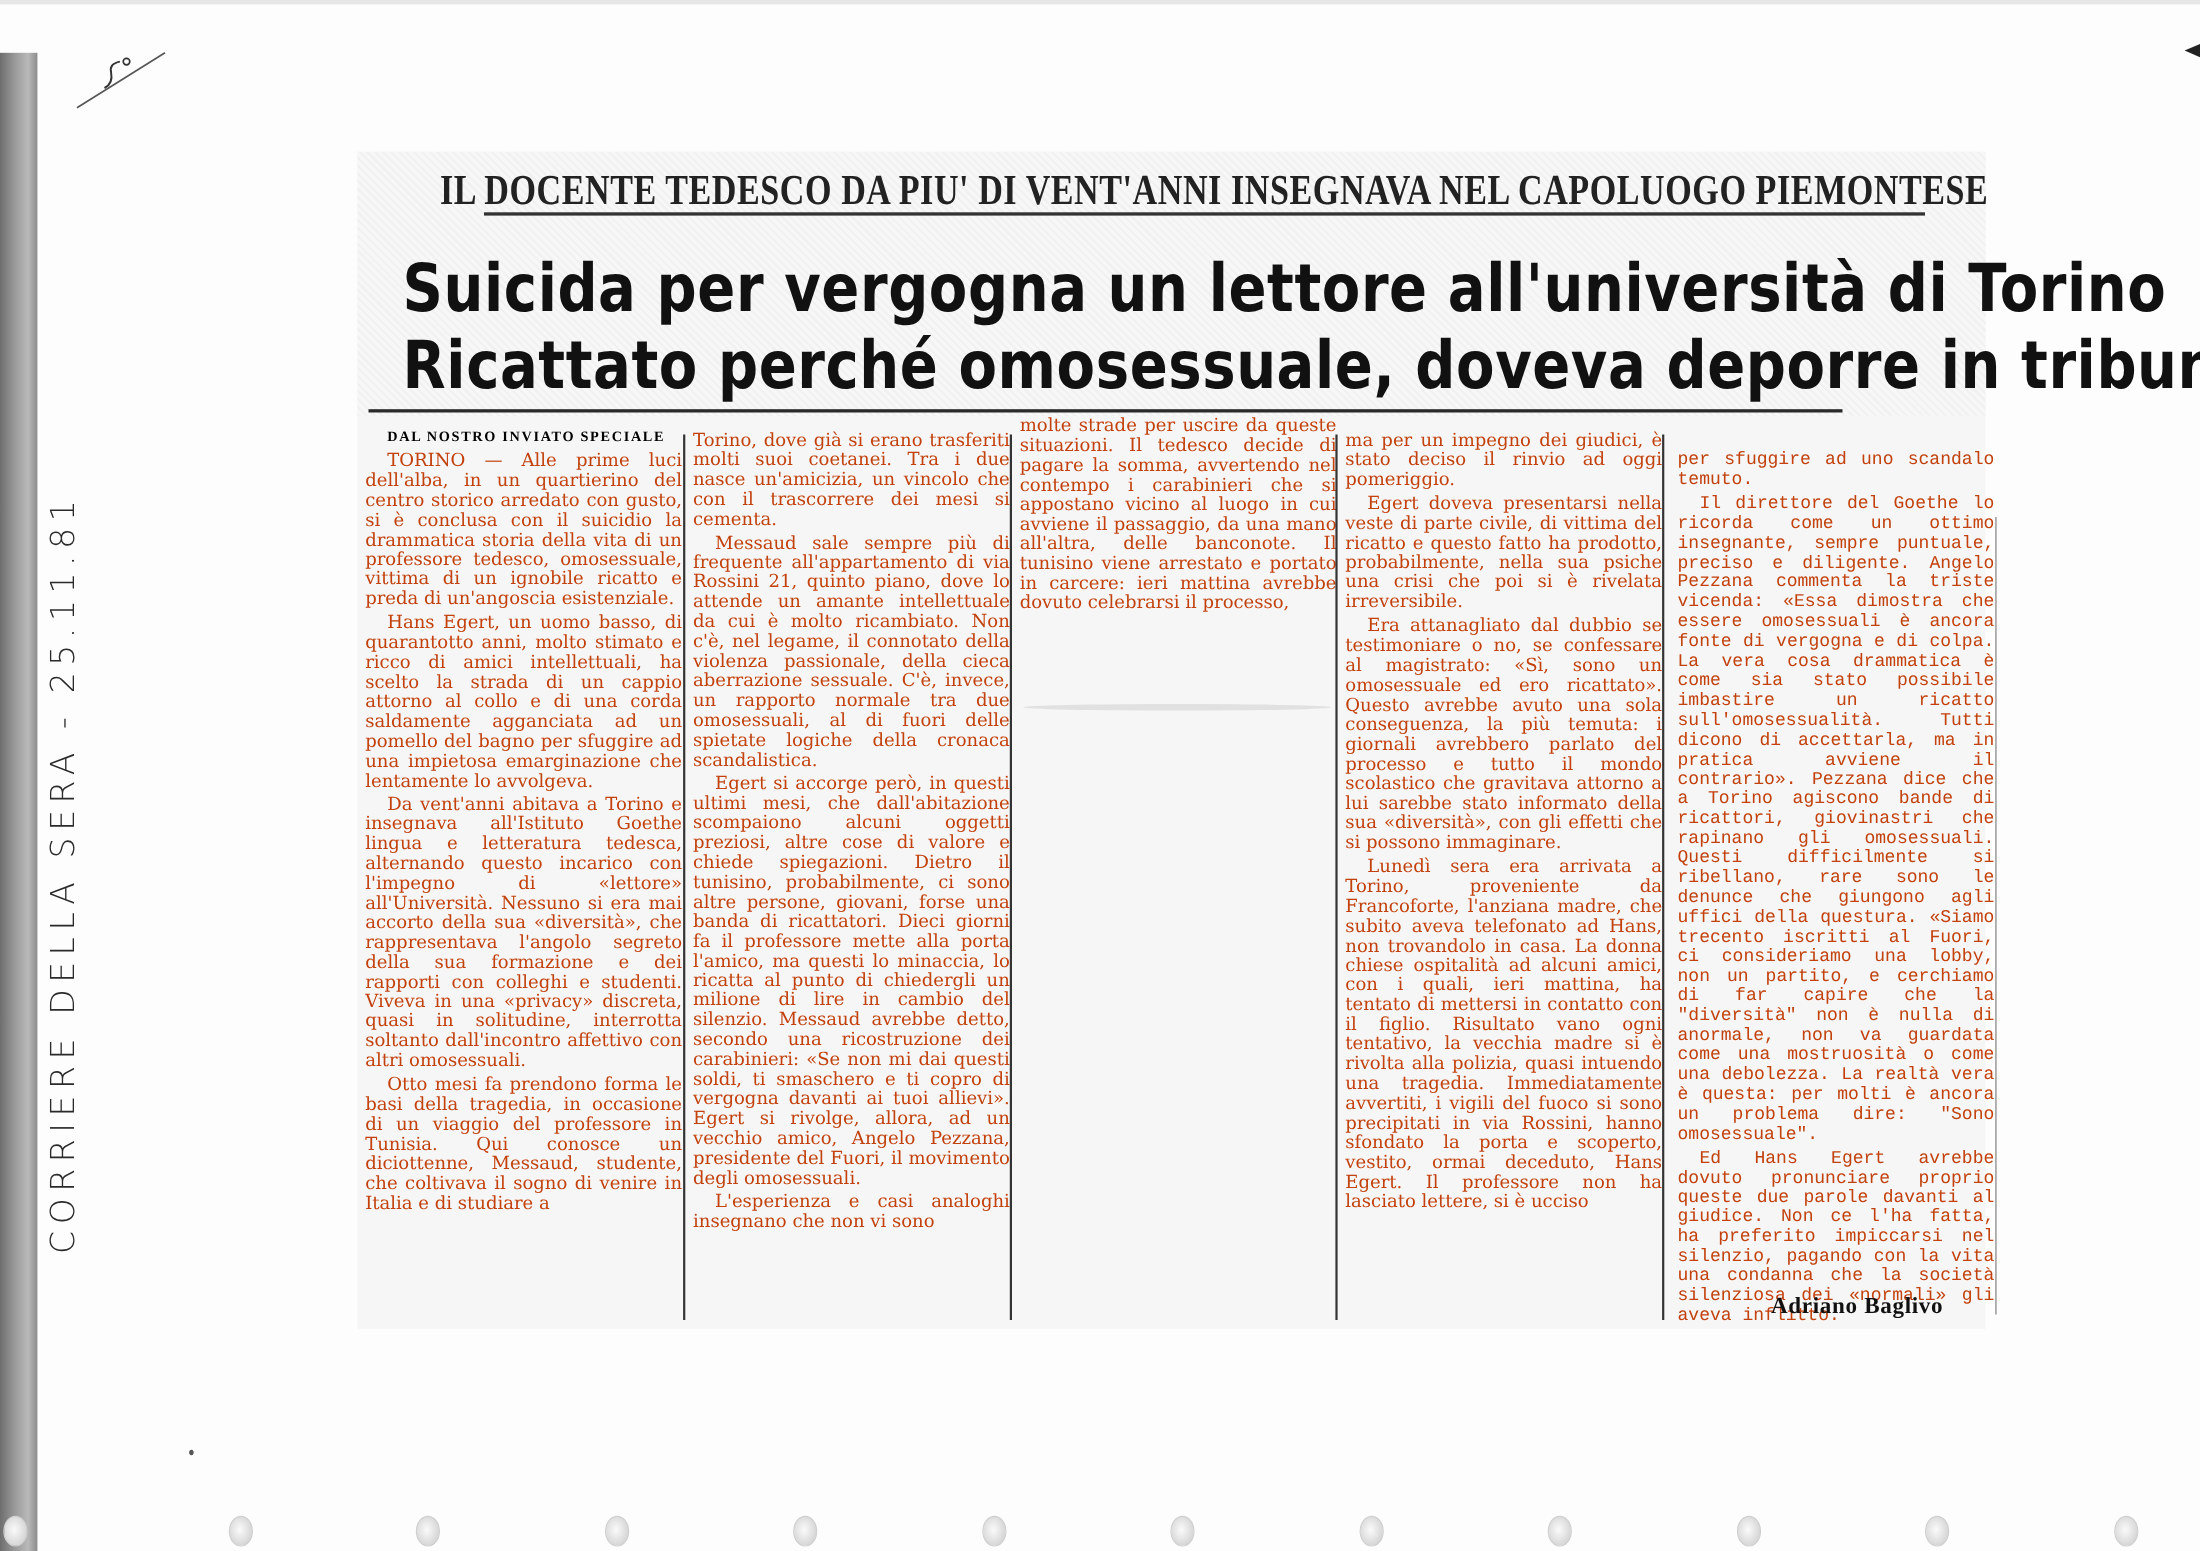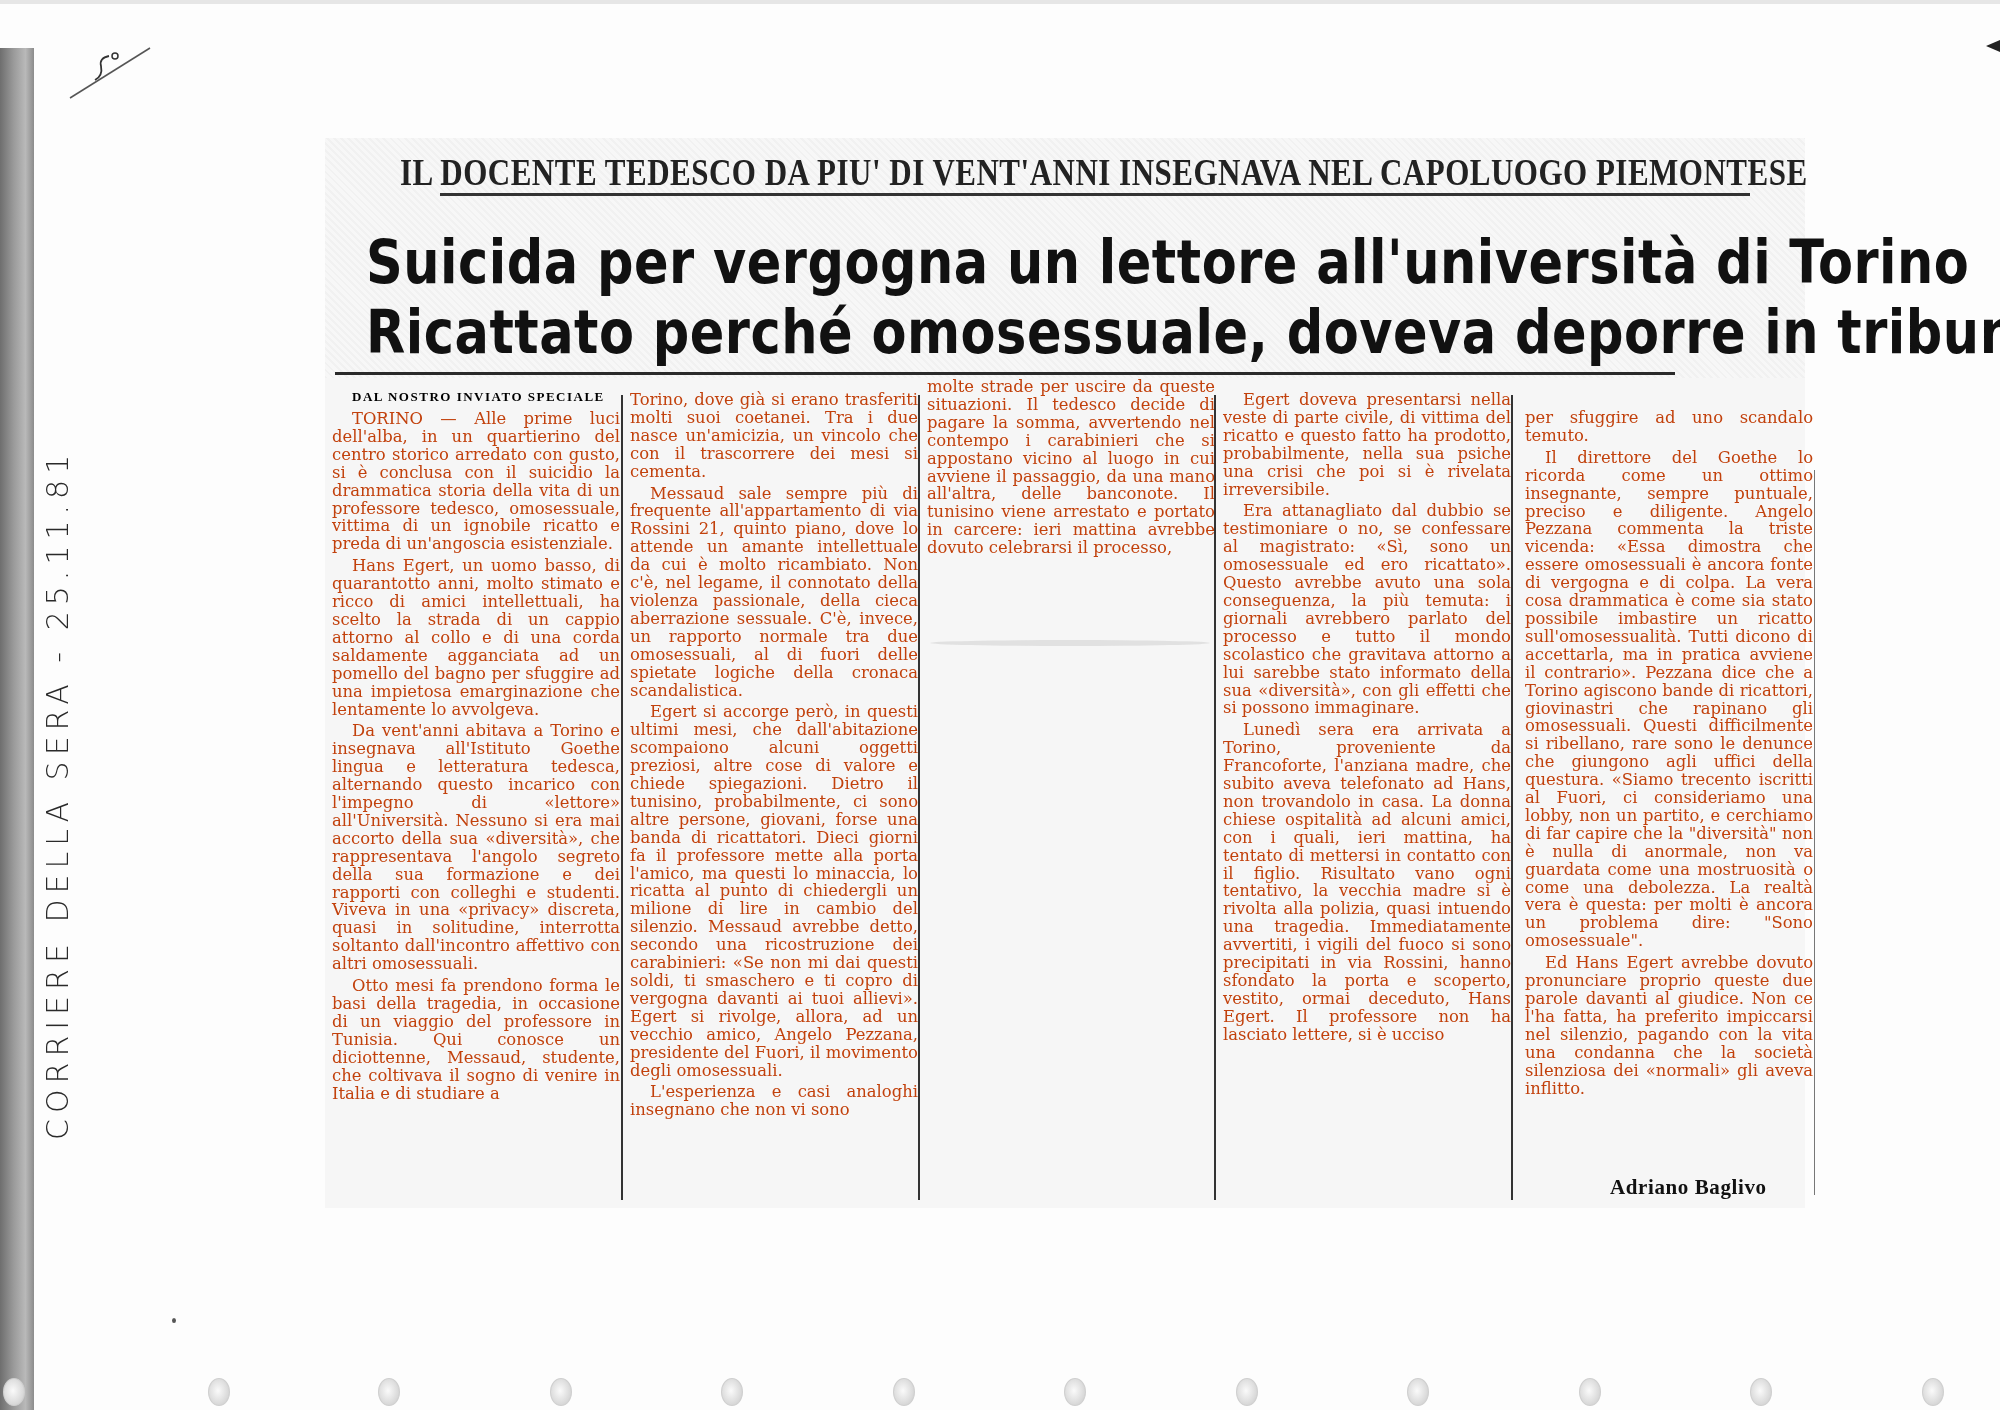--- a/index.html
+++ b/index.html
@@ -64,21 +64,21 @@
     color:#c2410c; text-align:justify; hyphens:none;
   }
   .col p { margin:0; text-indent:20px; }
   .col p.first { text-indent:20px; }
   .col p.cont { text-indent:0; }
   .col p + p { margin-top:4px; }
   .c1 { left:332px; top:410px; height:790px; }
   .c2 { left:630px; top:391px; height:810px; }
   .c3 { left:927px; top:378px; height:220px; }
   .c4 { left:1223px; top:391px; height:810px; }
-  .c5 { left:1525px; top:409px; height:790px; }
+  .c5 { left:1525px; top:409px; height:790px;font-family:Liberation Mono, monospace; }
 
   .vrule { position:absolute; width:2px; background:#333; }
   .vr1 { left:621px; top:395px; height:805px; }
   .vr2 { left:918px; top:395px; height:805px; }
   .vr3 { left:1214px; top:395px; height:805px; }
   .vr4 { left:1511px; top:395px; height:805px; }
   .vr5 { left:1814px; top:470px; height:725px; background:#777; width:1px; }
 
   .signature {
     position:absolute; left:1610px; top:1175px;
@@ -139,20 +139,21 @@
 </div>
 <div class="vrule vr2"></div>
 
 <div class="col c3">
   <p class="cont">molte strade per uscire da queste situazioni. Il tedesco decide di pagare la somma, avvertendo nel contempo i carabinieri che si appostano vicino al luogo in cui avviene il passaggio, da una mano all'altra, delle banconote. Il tunisino viene arrestato e portato in carcere: ieri mattina avrebbe dovuto celebrarsi il processo,</p>
 </div>
 <div class="scan-smudge"></div>
 <div class="vrule vr3"></div>
 
 <div class="col c4">
+  <p class="cont">ma per un impegno dei giudici, è stato deciso il rinvio ad oggi pomeriggio.</p>
   <p>Egert doveva presentarsi nella veste di parte civile, di vittima del ricatto e questo fatto ha prodotto, probabilmente, nella sua psiche una crisi che poi si è rivelata irreversibile.</p>
   <p>Era attanagliato dal dubbio se testimoniare o no, se confessare al magistrato: «Sì, sono un omosessuale ed ero ricattato». Questo avrebbe avuto una sola conseguenza, la più temuta: i giornali avrebbero parlato del processo e tutto il mondo scolastico che gravitava attorno a lui sarebbe stato informato della sua «diversità», con gli effetti che si possono immaginare.</p>
   <p>Lunedì sera era arrivata a Torino, proveniente da Francoforte, l'anziana madre, che subito aveva telefonato ad Hans, non trovandolo in casa. La donna chiese ospitalità ad alcuni amici, con i quali, ieri mattina, ha tentato di mettersi in contatto con il figlio. Risultato vano ogni tentativo, la vecchia madre si è rivolta alla polizia, quasi intuendo una tragedia. Immediatamente avvertiti, i vigili del fuoco si sono precipitati in via Rossini, hanno sfondato la porta e scoperto, vestito, ormai deceduto, Hans Egert. Il professore non ha lasciato lettere, si è ucciso</p>
 </div>
 <div class="vrule vr4"></div>
 
 <div class="col c5">
   <p class="cont">per sfuggire ad uno scandalo temuto.</p>
   <p>Il direttore del Goethe lo ricorda come un ottimo insegnante, sempre puntuale, preciso e diligente. Angelo Pezzana commenta la triste vicenda: «Essa dimostra che essere omosessuali è ancora fonte di vergogna e di colpa. La vera cosa drammatica è come sia stato possibile imbastire un ricatto sull'omosessualità. Tutti dicono di accettarla, ma in pratica avviene il contrario». Pezzana dice che a Torino agiscono bande di ricattori, giovinastri che rapinano gli omosessuali. Questi difficilmente si ribellano, rare sono le denunce che giungono agli uffici della questura. «Siamo trecento iscritti al Fuori, ci consideriamo una lobby, non un partito, e cerchiamo di far capire che la "diversità" non è nulla di anormale, non va guardata come una mostruosità o come una debolezza. La realtà vera è questa: per molti è ancora un problema dire: "Sono omosessuale".</p>
   <p>Ed Hans Egert avrebbe dovuto pronunciare proprio queste due parole davanti al giudice. Non ce l'ha fatta, ha preferito impiccarsi nel silenzio, pagando con la vita una condanna che la società silenziosa dei «normali» gli aveva inflitto.</p>

